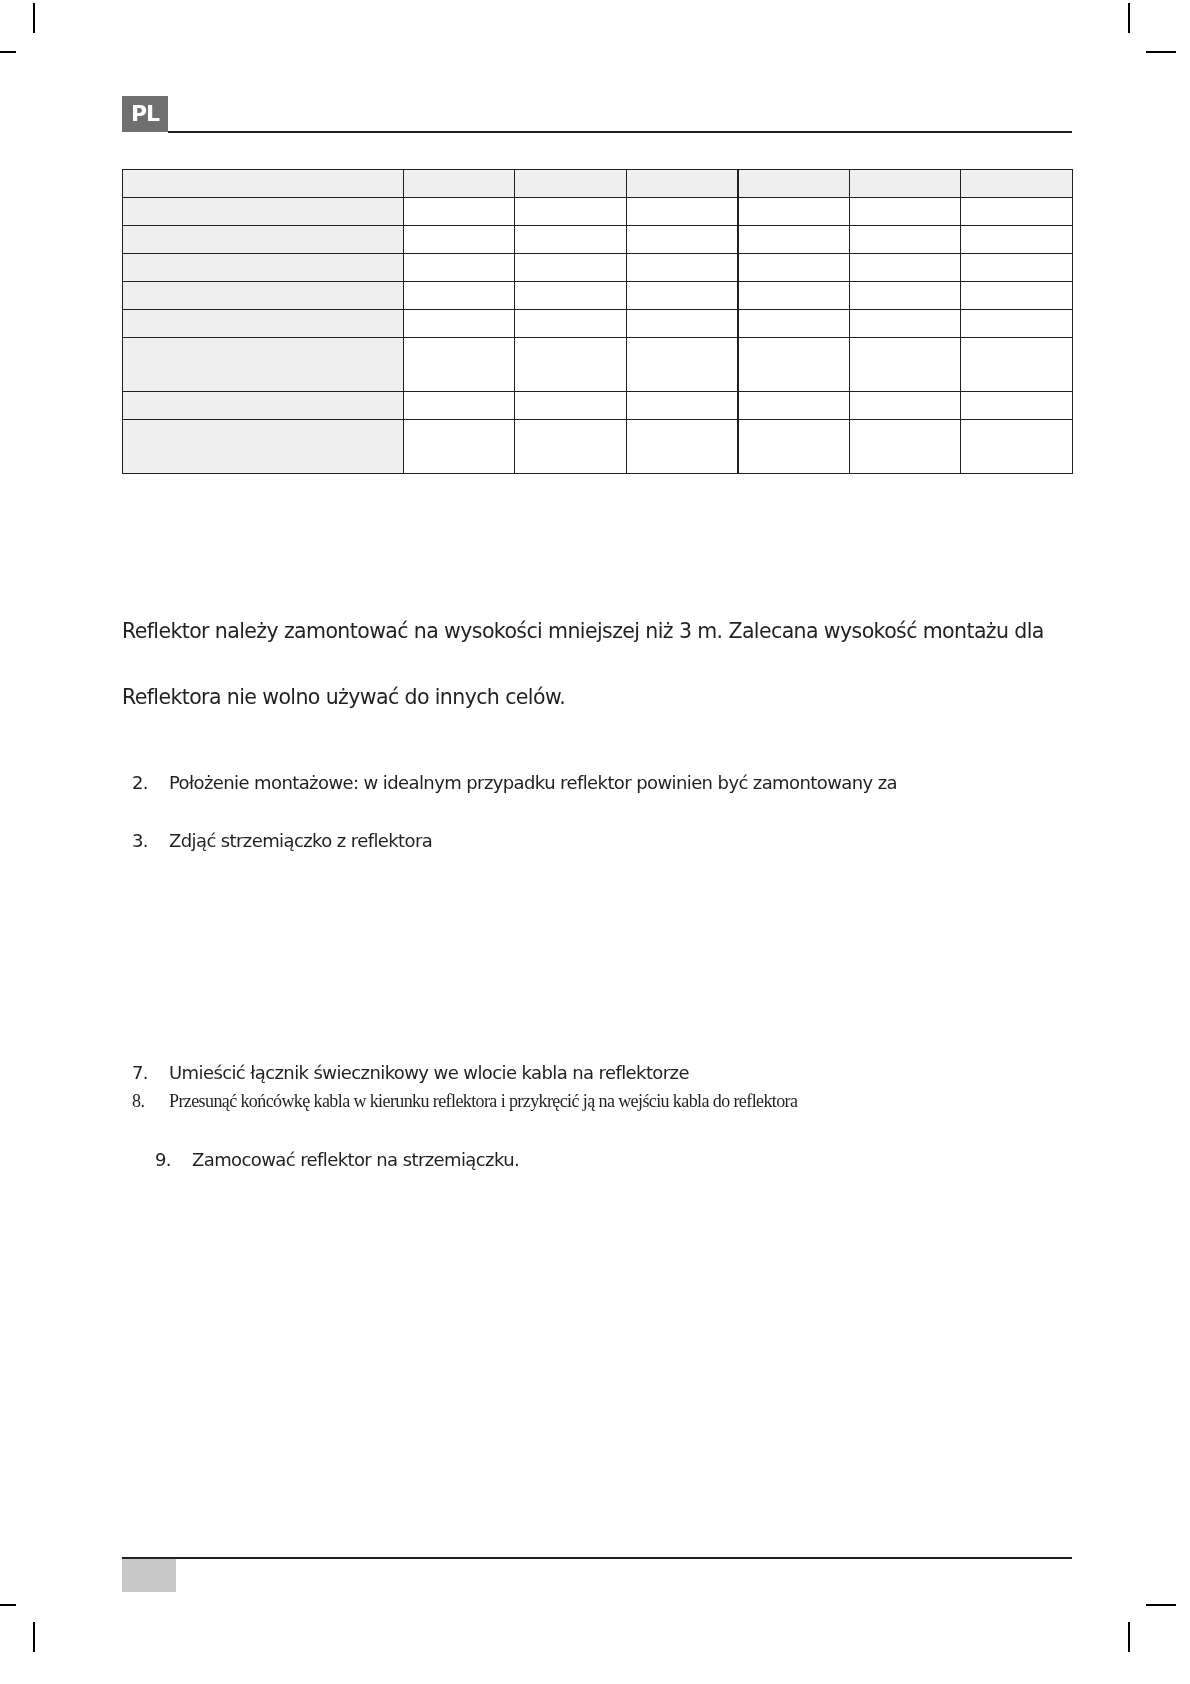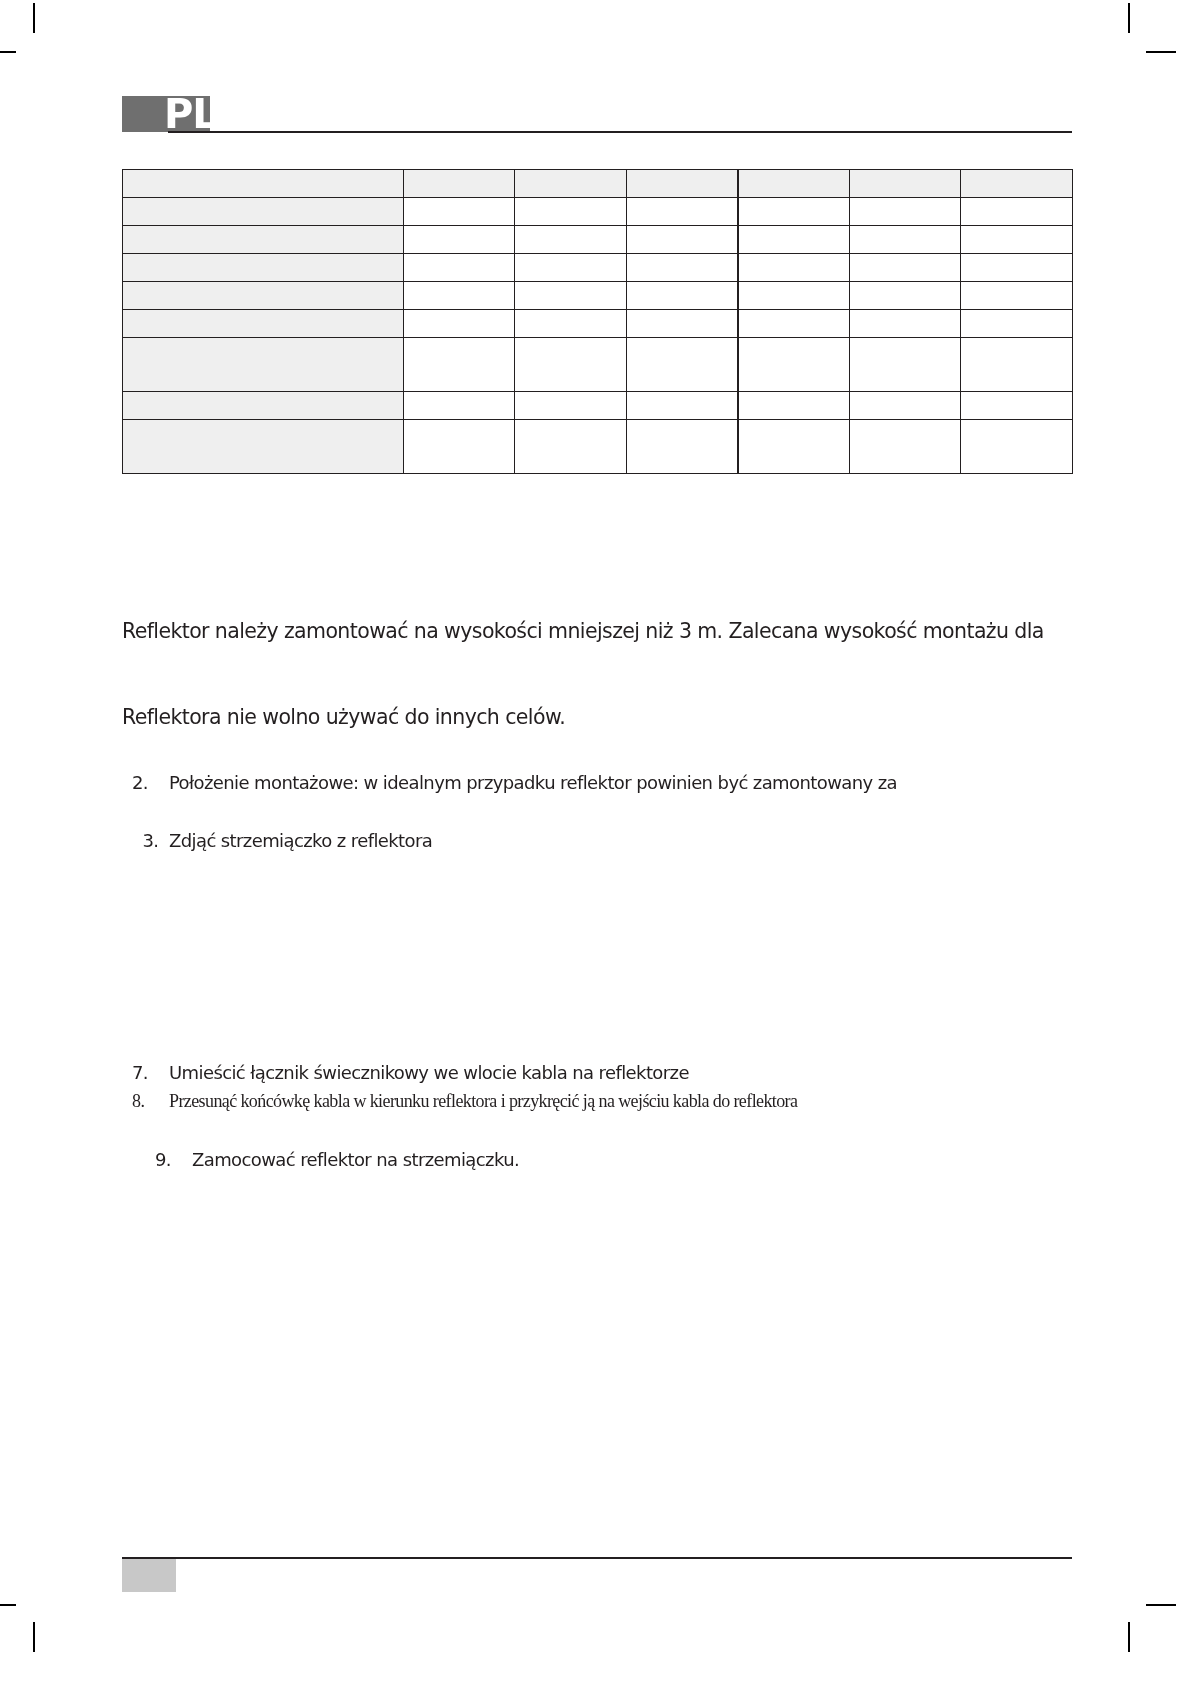--- a/index.html
+++ b/index.html
@@ -1,21 +1,21 @@
 <!DOCTYPE html>
 <html><head>
 <meta charset="utf-8">
 <style>
   html, body { margin: 0; padding: 0; background: #ffffff; }
   body { width: 1190px; height: 1684px; position: relative; overflow: hidden;
          font-family: "DejaVu Sans", "Liberation Sans", sans-serif; color: #231f20; }
   .crop { position: absolute; background: #000; }
   .badge { position: absolute; left: 122px; top: 96px; width: 46px; height: 36px;
            background: #6f6f6f; color: #fff; font-family: "DejaVu Sans", sans-serif;
-           font-weight: bold; font-size: 40px; line-height: 36px; text-align: center; letter-spacing: -1px; padding-left: 42px; }
+           font-weight: bold; font-size: 22px; line-height: 36px; text-align: center; letter-spacing: -1px; }
   .hr { position: absolute; height: 1.5px; background: #231f20; }
   table.grid { position: absolute; left: 122px; top: 169px; width: 950px;
                border-collapse: collapse; table-layout: fixed; }
   table.grid td { border: 1.5px solid #231f20; padding: 0; background: #fff; }
   table.grid tr.head td { background: #efefef; }
   table.grid td.first { background: #efefef; }
   table.grid td.thick { border-left: 2.5px solid #231f20; }
   .txt { position: absolute; left: 122px; font-size: 20.5px; white-space: nowrap;
          font-family: "DejaVu Sans", "Liberation Sans", sans-serif; letter-spacing: -0.6px; color: #231f20; margin-top: 48px; }
   .li { position: absolute; left: 132px; font-size: 18px; white-space: nowrap; letter-spacing: -0.6px; }
@@ -126,26 +126,26 @@
         <td></td>
         <td></td>
         <td class="thick"></td>
         <td></td>
         <td></td>
   </tr>
 </tbody>
   </table>
 
 <div class="txt" style="top:571px;">Reflektor należy zamontować na wysokości mniejszej niż 3 m. Zalecana wysokość montażu dla</div>
-<div class="txt" style="top:657px;">Reflektora nie wolno używać do innych celów.</div>
+<div class="txt" style="top:637px;">Reflektora nie wolno używać do innych celów.</div>
 
 <div class="li" style="top:772px;">
   <span class="num">2.</span><span>Położenie montażowe: w idealnym przypadku reflektor powinien być zamontowany za</span>
 </div>
-<div class="li" style="top:830px;text-align:center;">
+<div class="li" style="top:830px;">
   <span class="num">3.</span><span>Zdjąć strzemiączko z reflektora</span>
 </div>
 <div class="li" style="top:1062px;">
   <span class="num">7.</span><span>Umieścić łącznik świecznikowy we wlocie kabla na reflektorze</span>
 </div>
 <div class="li" style="top:1091px;font-family:Liberation Serif, serif;">
   <span class="num">8.</span><span>Przesunąć końcówkę kabla w kierunku reflektora i przykręcić ją na wejściu kabla do reflektora</span>
 </div>
 <div class="li" style="top:1149px;margin-left:23px;">
   <span class="num">9.</span><span>Zamocować reflektor na strzemiączku.</span>

